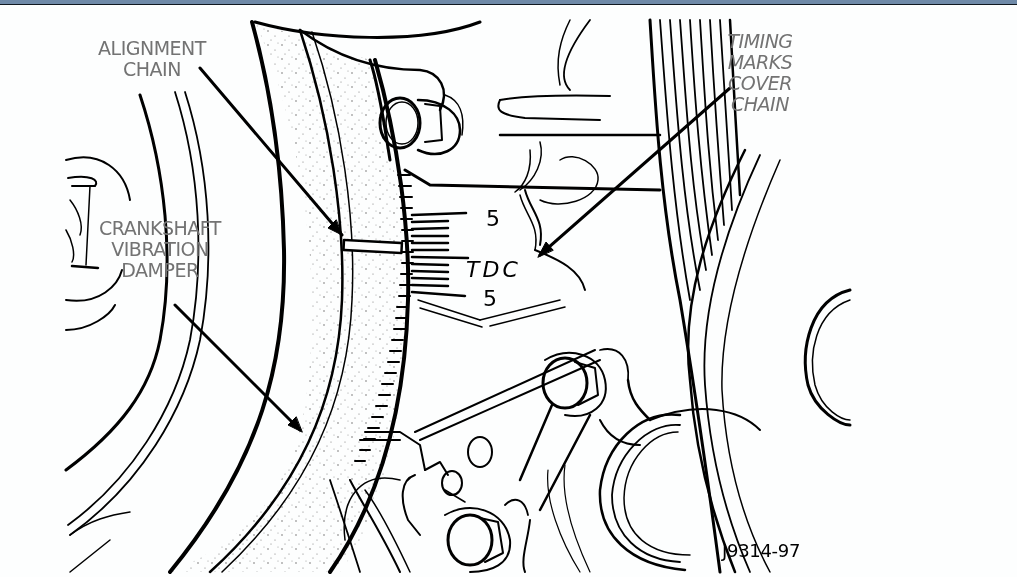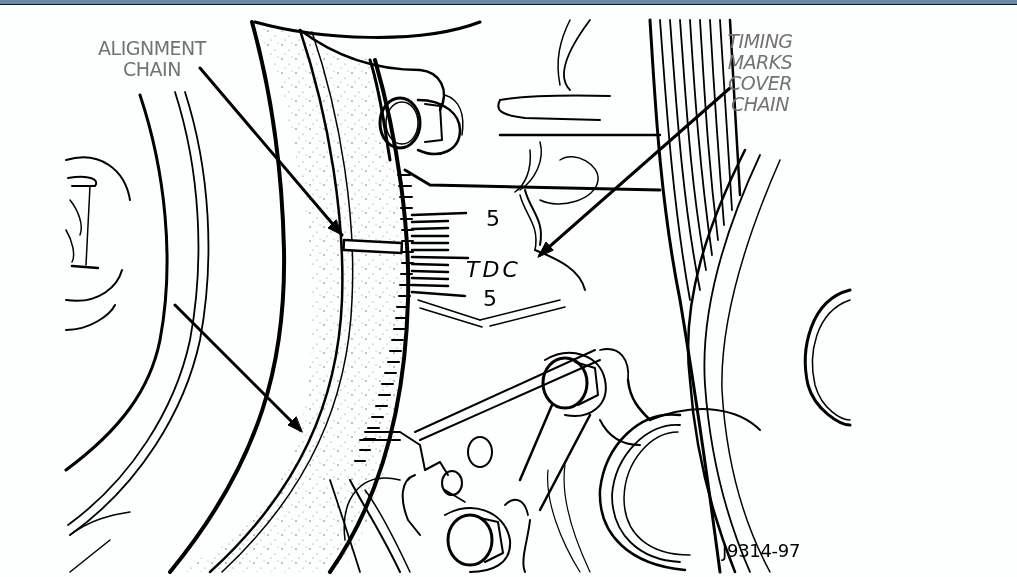--- a/index.html
+++ b/index.html
@@ -209,19 +209,24 @@
     <span>CHAIN</span>
   </div>
 
   <div class="label" style="left:715px; top:26px; width:90px;font-style:italic;">
     <span>TIMING</span>
     <span>MARKS</span>
     <span>COVER</span>
     <span>CHAIN</span>
   </div>
 
+  <div class="label" style="left:80px; top:213px; width:160px;">
+    <span>CRANKSHAFT</span>
+    <span>VIBRATION</span>
+    <span>DAMPER</span>
+  </div>
 
   <div class="scale-num" style="left:486px; top:203px;">5</div>
   <div class="scale-num" style="left:466px; top:254px; letter-spacing:3px;font-style:italic;">TDC</div>
   <div class="scale-num" style="left:483px; top:283px;">5</div>
 
   <div class="fig-id" style="left:722px; top:535px;">J9314-97</div>
 </div>
 
 </body></html>

